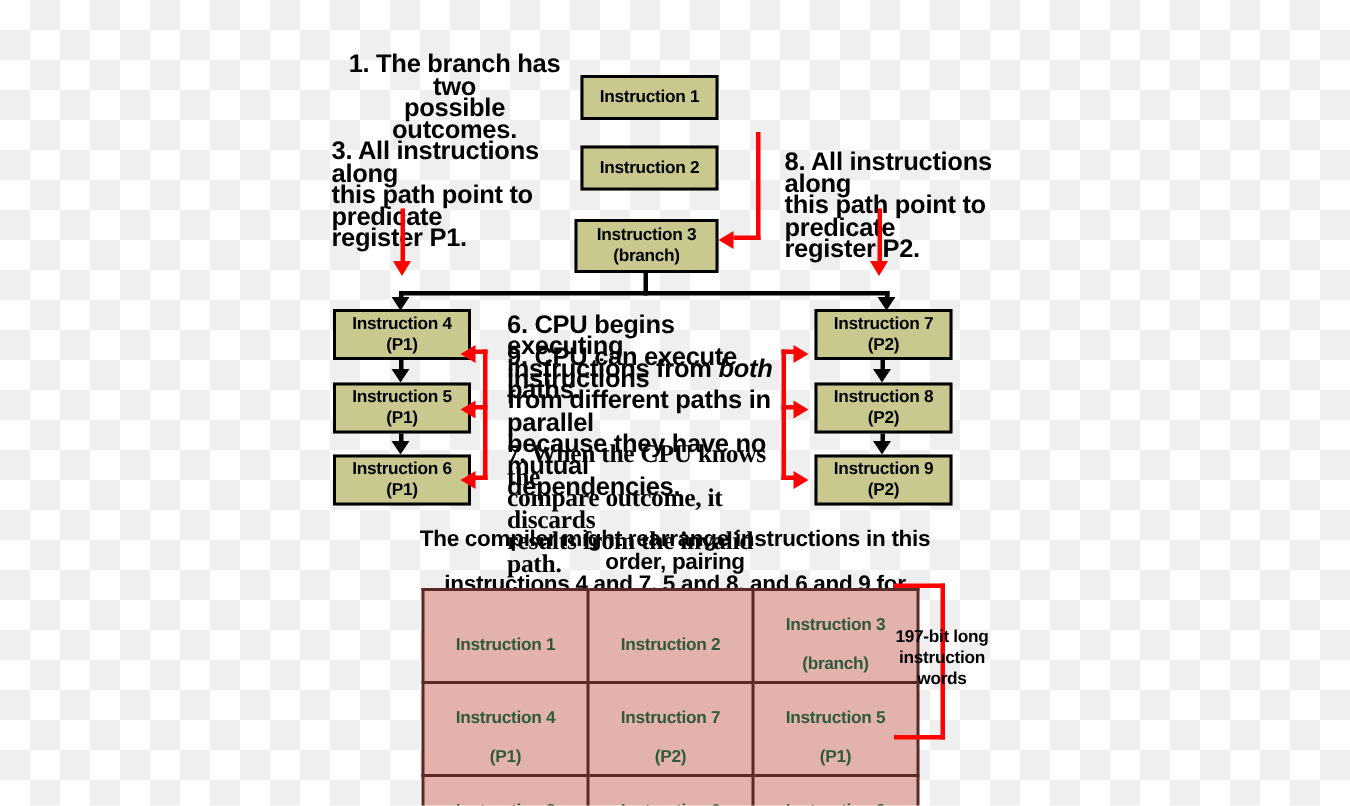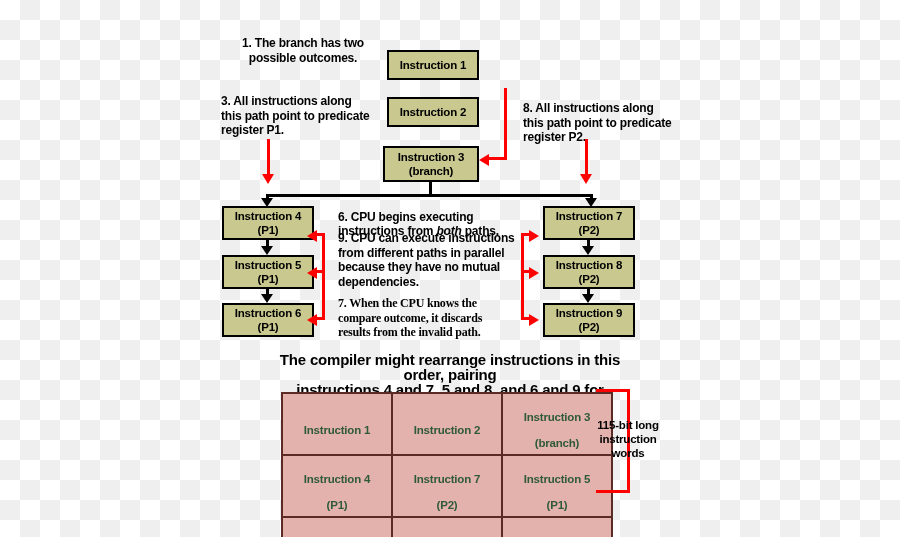--- a/index.html
+++ b/index.html
@@ -23,21 +23,21 @@
     position: relative;
     width: 900px;
     height: 537px;
   }
 
   
   .note {
     position: absolute;
     font-family: "Liberation Sans", sans-serif;
     font-weight: bold;
-    font-size: 12px;
+    font-size: 17px;
     line-height: 14.5px;
     color: #000000;
     white-space: pre-line;
     letter-spacing: -0.2px;
   }
   .note.center { text-align: center; }
   .note.left   { text-align: left; }
 
   
   .ibox {
@@ -321,17 +321,17 @@
           
         </td>
       </tr>
     </tbody>
   </table>
 
   <div class="hline-r" style="left:596px; top:389px; width:34px;"></div>
   <div class="vline-r" style="left:627px; top:389px; height:104px;"></div>
   <div class="hline-r" style="left:596px; top:490px; width:34px;"></div>
 
-  <div id="bracket-label">115-bit long
+  <div id="bracket-label">197-bit long
 instruction
 words</div>
 
 </div>
 
 </body></html>

